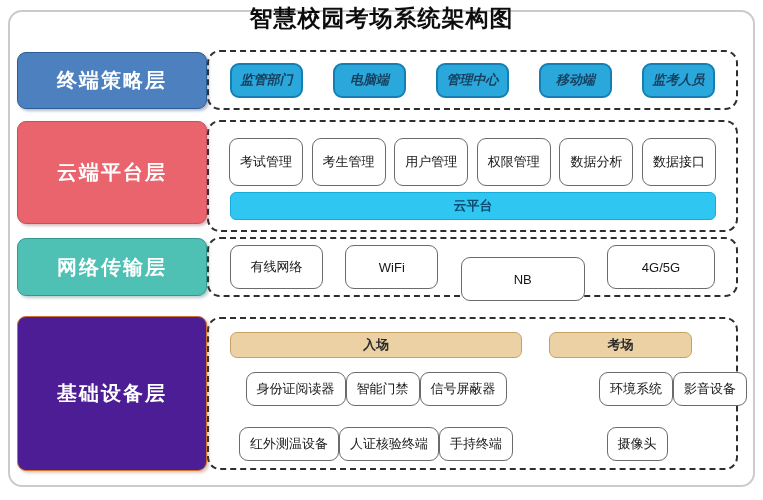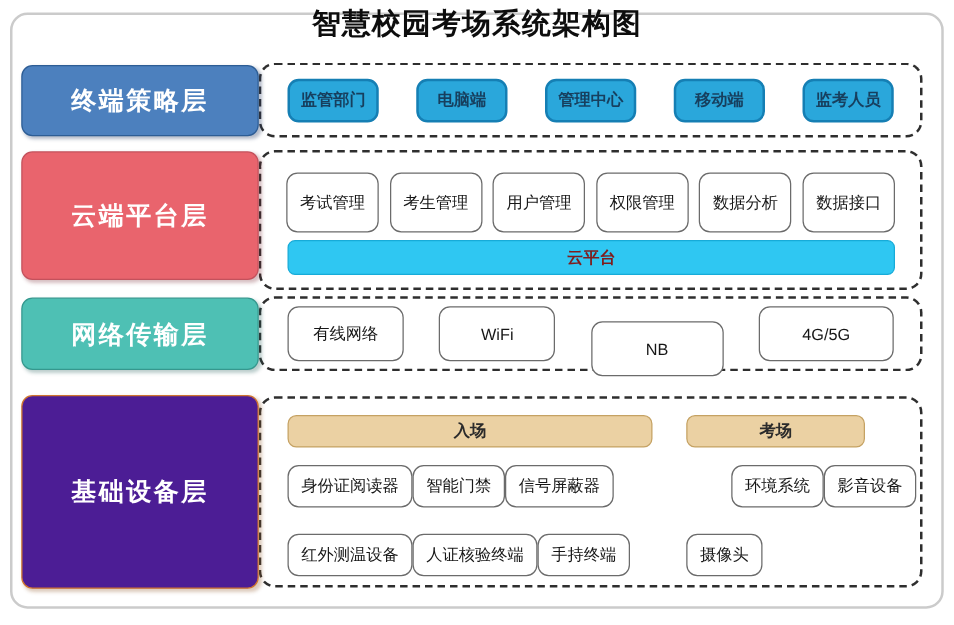--- a/index.html
+++ b/index.html
@@ -35,48 +35,48 @@
   }
   .d1{top:50px;height:60px;display:flex;align-items:center;justify-content:space-between;padding:0 21px;}
   .d2{top:120px;height:112px;}
   .d3{top:237px;height:60px;display:flex;align-items:center;justify-content:space-between;padding:0 21px;}
   .d4{top:317px;height:153px;}
   
   .cyanbtn{
     width:73px;height:35px;box-sizing:border-box;
     background:#2aa7db;border:2px solid #157fb4;border-radius:9px;
     display:flex;align-items:center;justify-content:center;
-    font-size:13px;font-weight:bold;color:#173f5e;white-space:nowrap;
+    font-size:13px;font-weight:bold;color:#173f5e;white-space:nowrap;font-style:italic;
   }
   
   .whitebox{
     background:#ffffff;border:1.5px solid #6b6b6b;border-radius:9px;
     display:flex;align-items:center;justify-content:center;
     font-size:13px;color:#161616;box-sizing:border-box;white-space:nowrap;
   }
   .d2 .boxrow{position:absolute;left:20px;right:20px;top:16px;height:48px;display:flex;justify-content:space-between;}
   .d2 .whitebox{width:74px;height:48px;}
   .cloudbar{
     position:absolute;left:21px;right:20px;top:70px;height:26px;
     background:#2fc7f2;border:1px solid #17abd8;border-radius:6px;
     display:flex;align-items:center;justify-content:center;
-    font-size:13px;font-weight:bold;color:#7f1d1d;
+    font-size:13px;font-weight:bold;color:#0c4a6e;
   }
   .d3 .whitebox{height:44px;}
-  .w93{width:93px;} .w105{width:106px;margin-top:24px;} .w108{width:108px;}
+  .w93{width:93px;} .w105{width:124px;margin-top:24px;} .w108{width:108px;}
   
   .tanbar{
     position:absolute;top:13px;height:26px;box-sizing:border-box;
     background:#ebd1a3;border:1px solid #c5a263;border-radius:7px;
     display:flex;align-items:center;justify-content:center;
     font-size:13px;font-weight:bold;color:#2b2b2b;
   }
   .tan1{left:21px;width:292px;}
   .tan2{left:340px;width:143px;}
-  .grp{position:absolute;display:flex;justify-content:flex-start;}
+  .grp{position:absolute;display:flex;justify-content:center;}
   .g1a{left:21px;width:292px;top:53px;}
   .g1b{left:340px;width:176px;top:53px;padding-left:36px;}
   .g2a{left:21px;width:292px;top:108px;}
   .g2b{left:340px;width:176px;top:108px;}
   .eqbox{height:34px;padding:0 10px;border-radius:9px;}
 </style>
 </head>
 <body>
 
 <div class="frame"></div>

